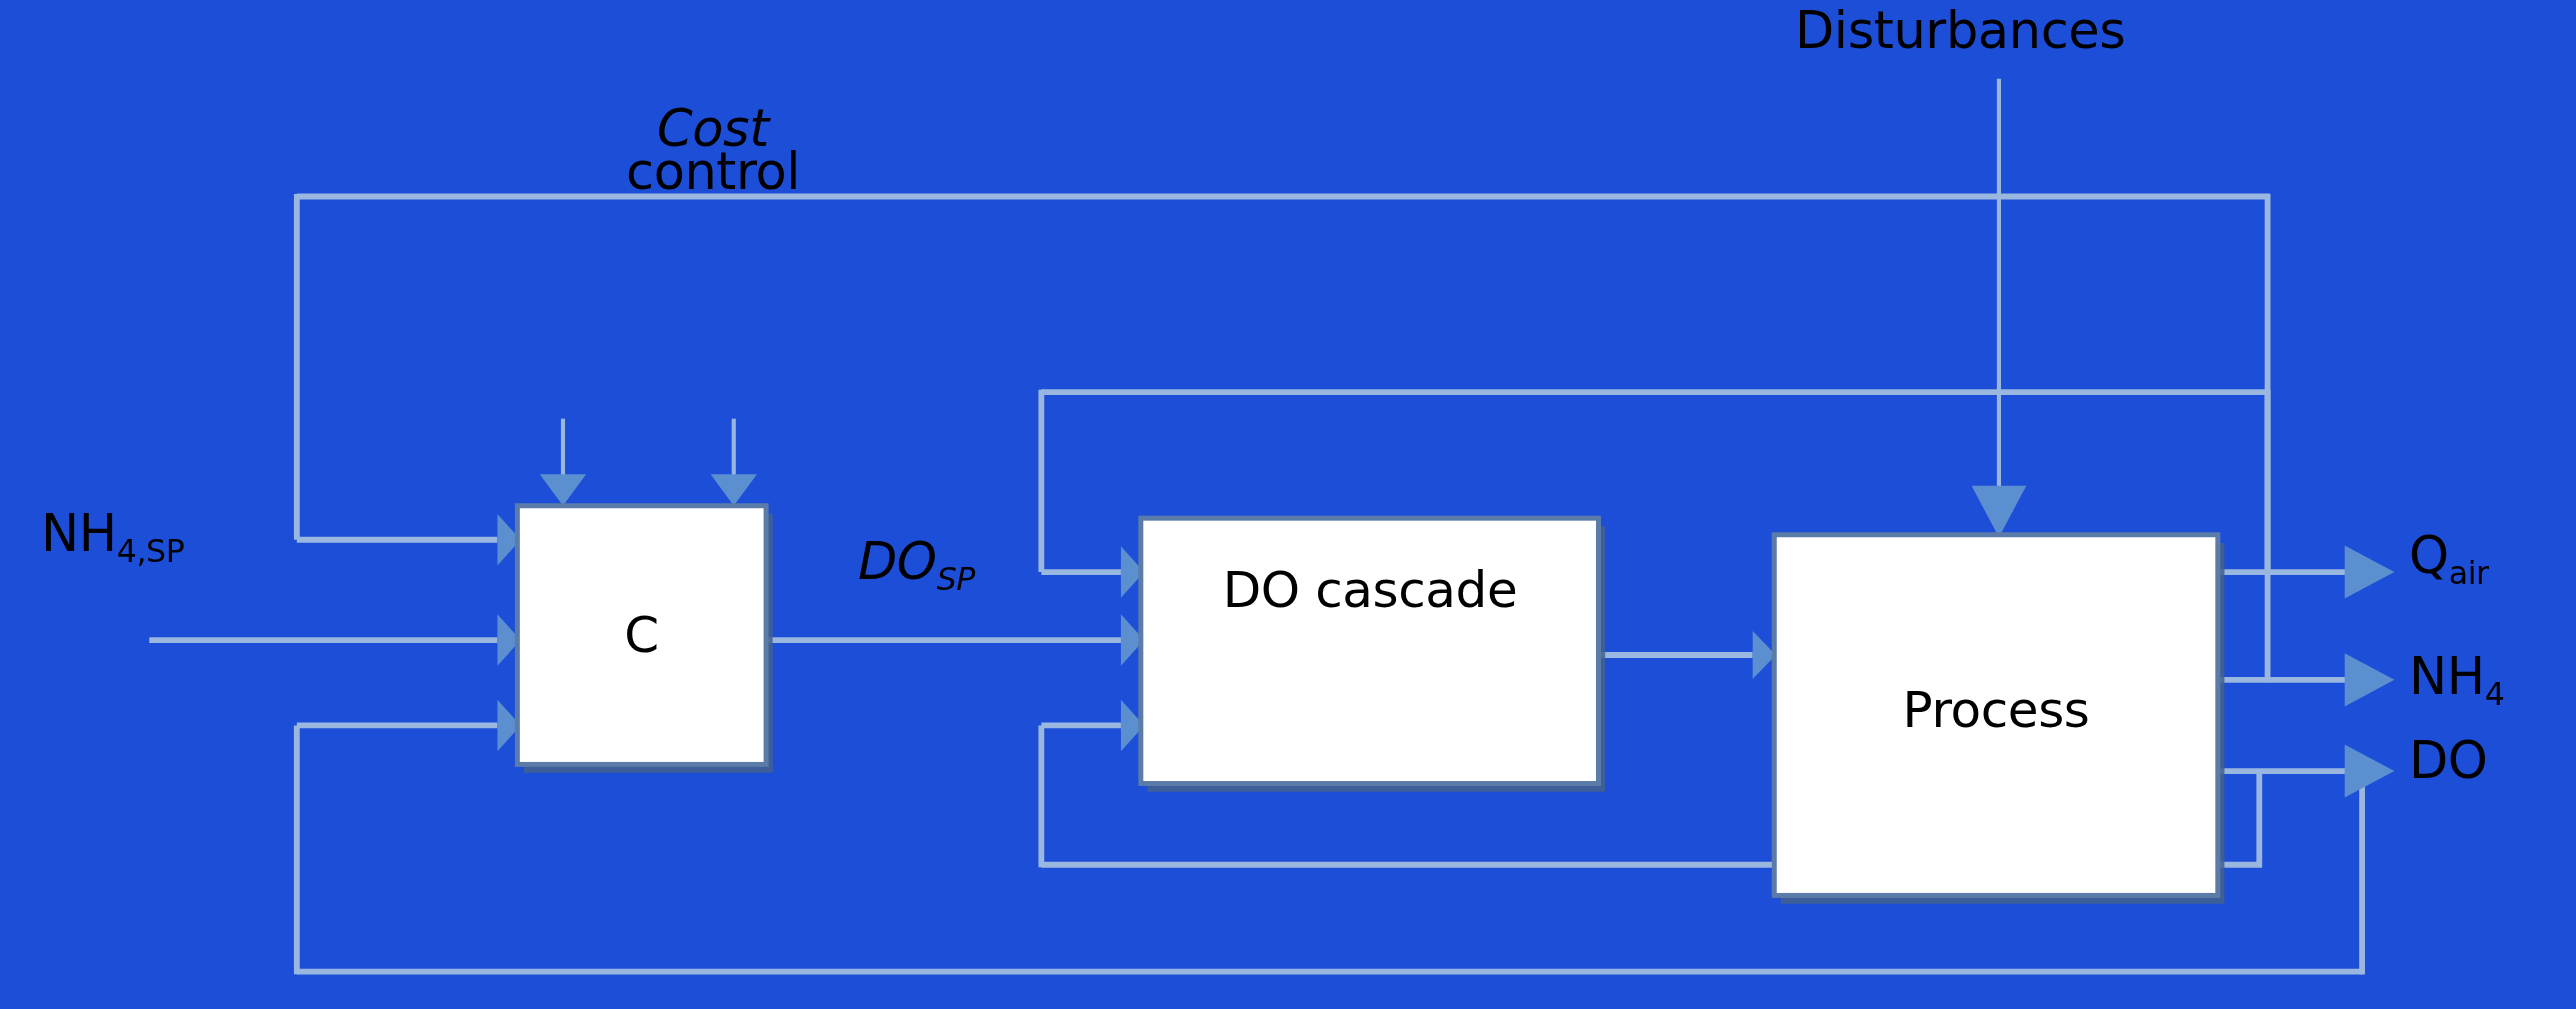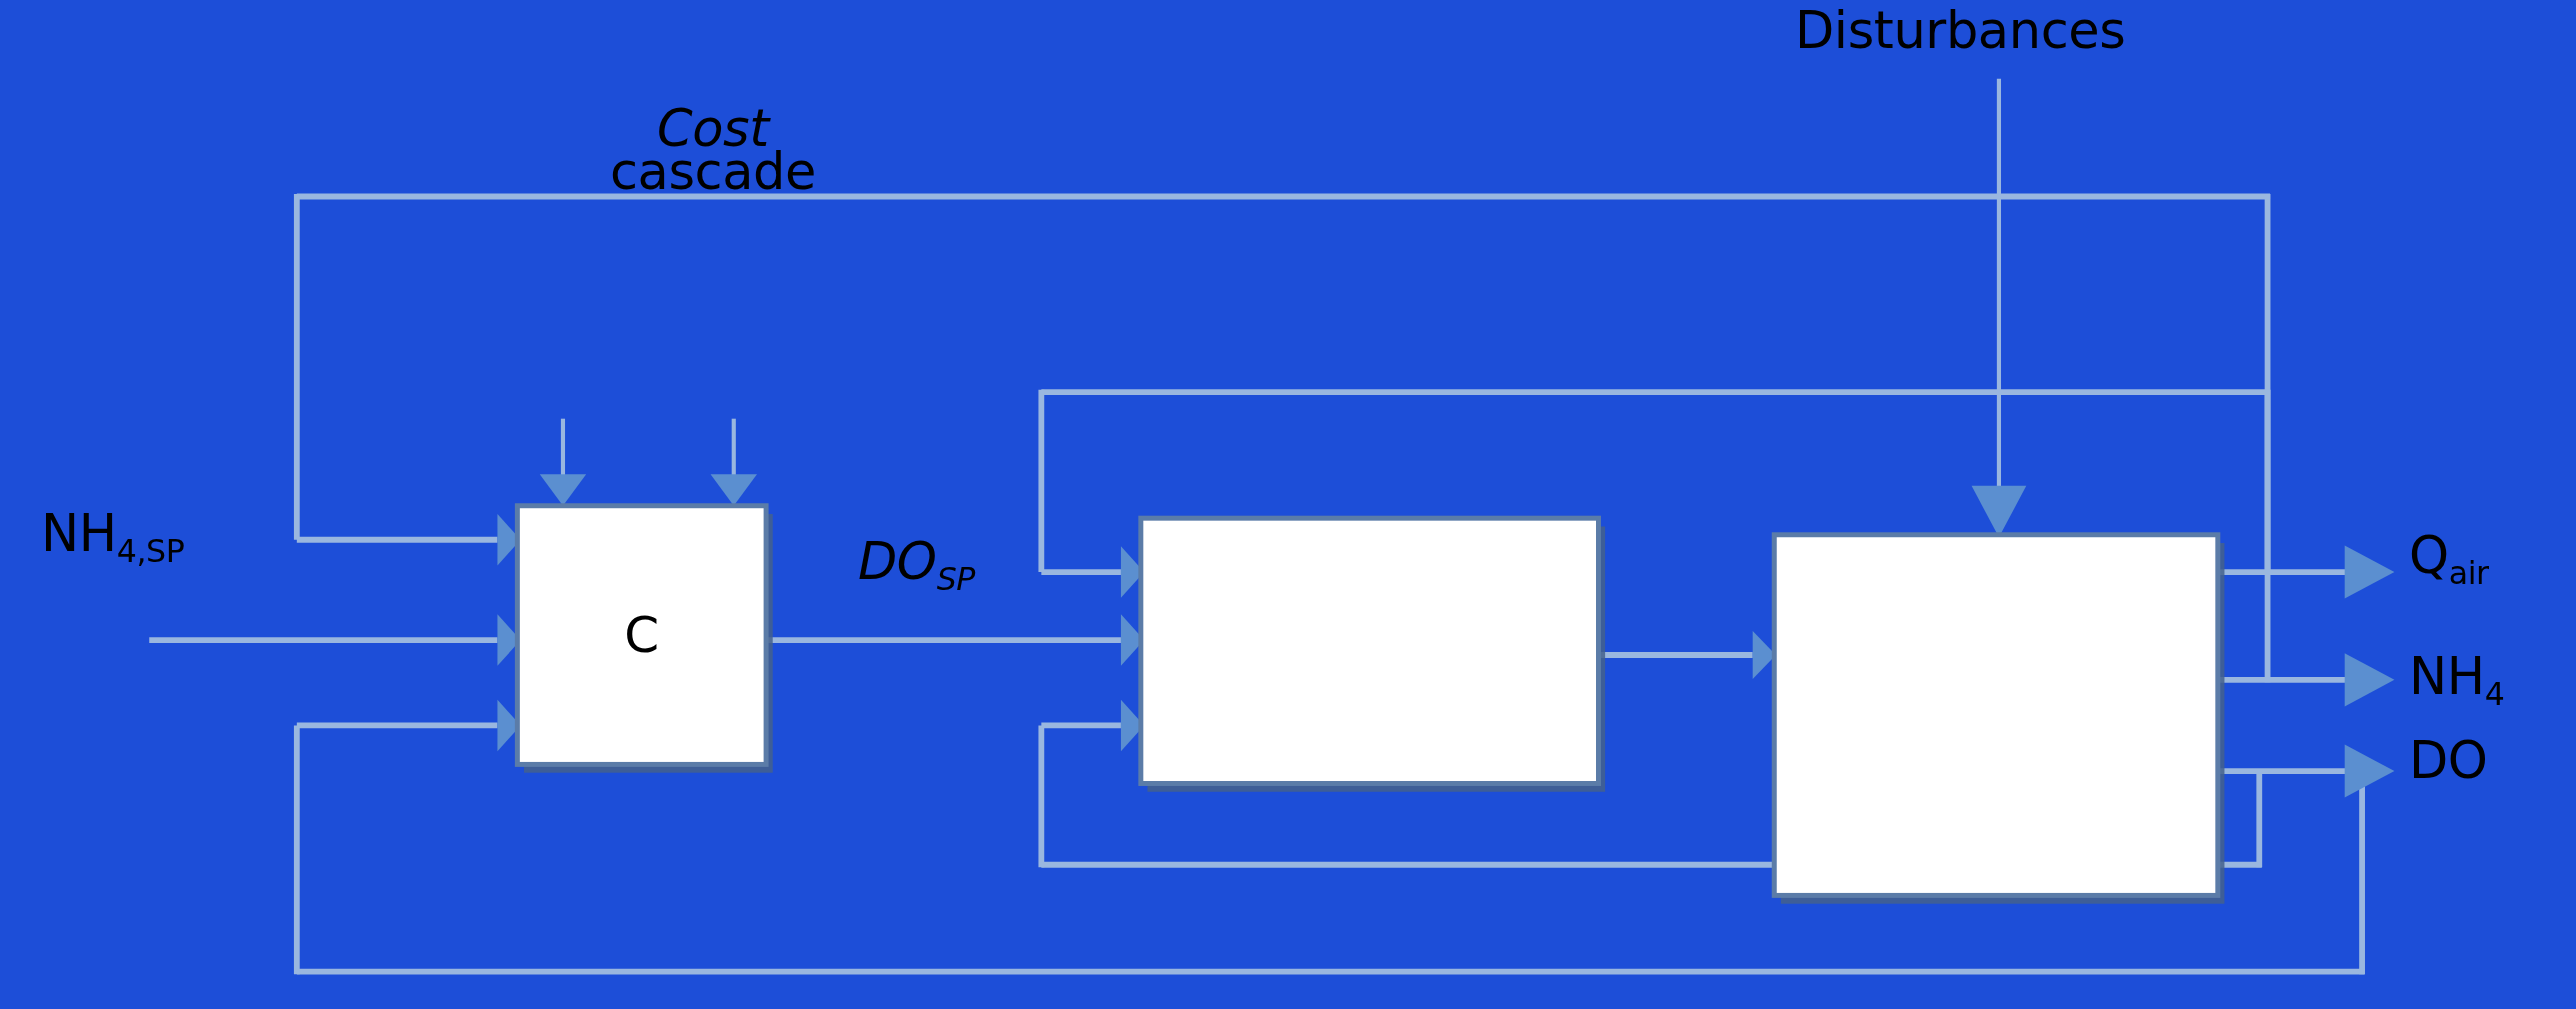--- a/index.html
+++ b/index.html
@@ -141,36 +141,38 @@
 
     <rect class="blk-shadow" x="2148" y="655" width="535" height="435"></rect>
     <rect class="blk" x="2140" y="645" width="535" height="435"></rect>
   </svg>
 
   <div class="lbl lbl-big" style="left:1795px; top:4.1px;">Disturbances</div>
 
 
   <div class="lbl lbl-big center-txt" style="left:713px; top:102px; width:0;">
     <div style="position:absolute; left:-91px; top:0; width:182px;font-style:italic;">Cost</div>
-    <div style="position:absolute; left:-120px; top:43px; width:240px;">cascade</div>
+    <div style="position:absolute; left:-120px; top:43px; width:240px;">control</div>
   </div>
 
   <div class="lbl lbl-big" style="left:41px; top:507px;">
     <span>NH</span><span class="sub">4,SP</span>
   </div>
 
   <div class="lbl lbl-block" style="left:517px; top:609px; width:249px; text-align:center;">C</div>
 
   <div class="lbl lbl-big" style="left:858px; top:535px;font-style:italic;">
     <span>DO</span><span class="sub">SP</span>
   </div>
 
   <div class="lbl lbl-block" style="left:1141px; top:564px; width:458px; text-align:center;">
+    <div>DO cascade</div>
   </div>
 
+  <div class="lbl lbl-block" style="left:1774px; top:684px; width:444px; text-align:center;">Process</div>
 
   <div class="lbl lbl-big" style="left:2409px; top:529px;">
     <span>Q</span><span class="sub">air</span>
   </div>
 
   <div class="lbl lbl-big" style="left:2409px; top:634px;margin-top:16px;">
     <span>NH</span><span class="sub">4</span>
   </div>
 
   <div class="lbl lbl-big" style="left:2409px; top:734px;">DO</div>

